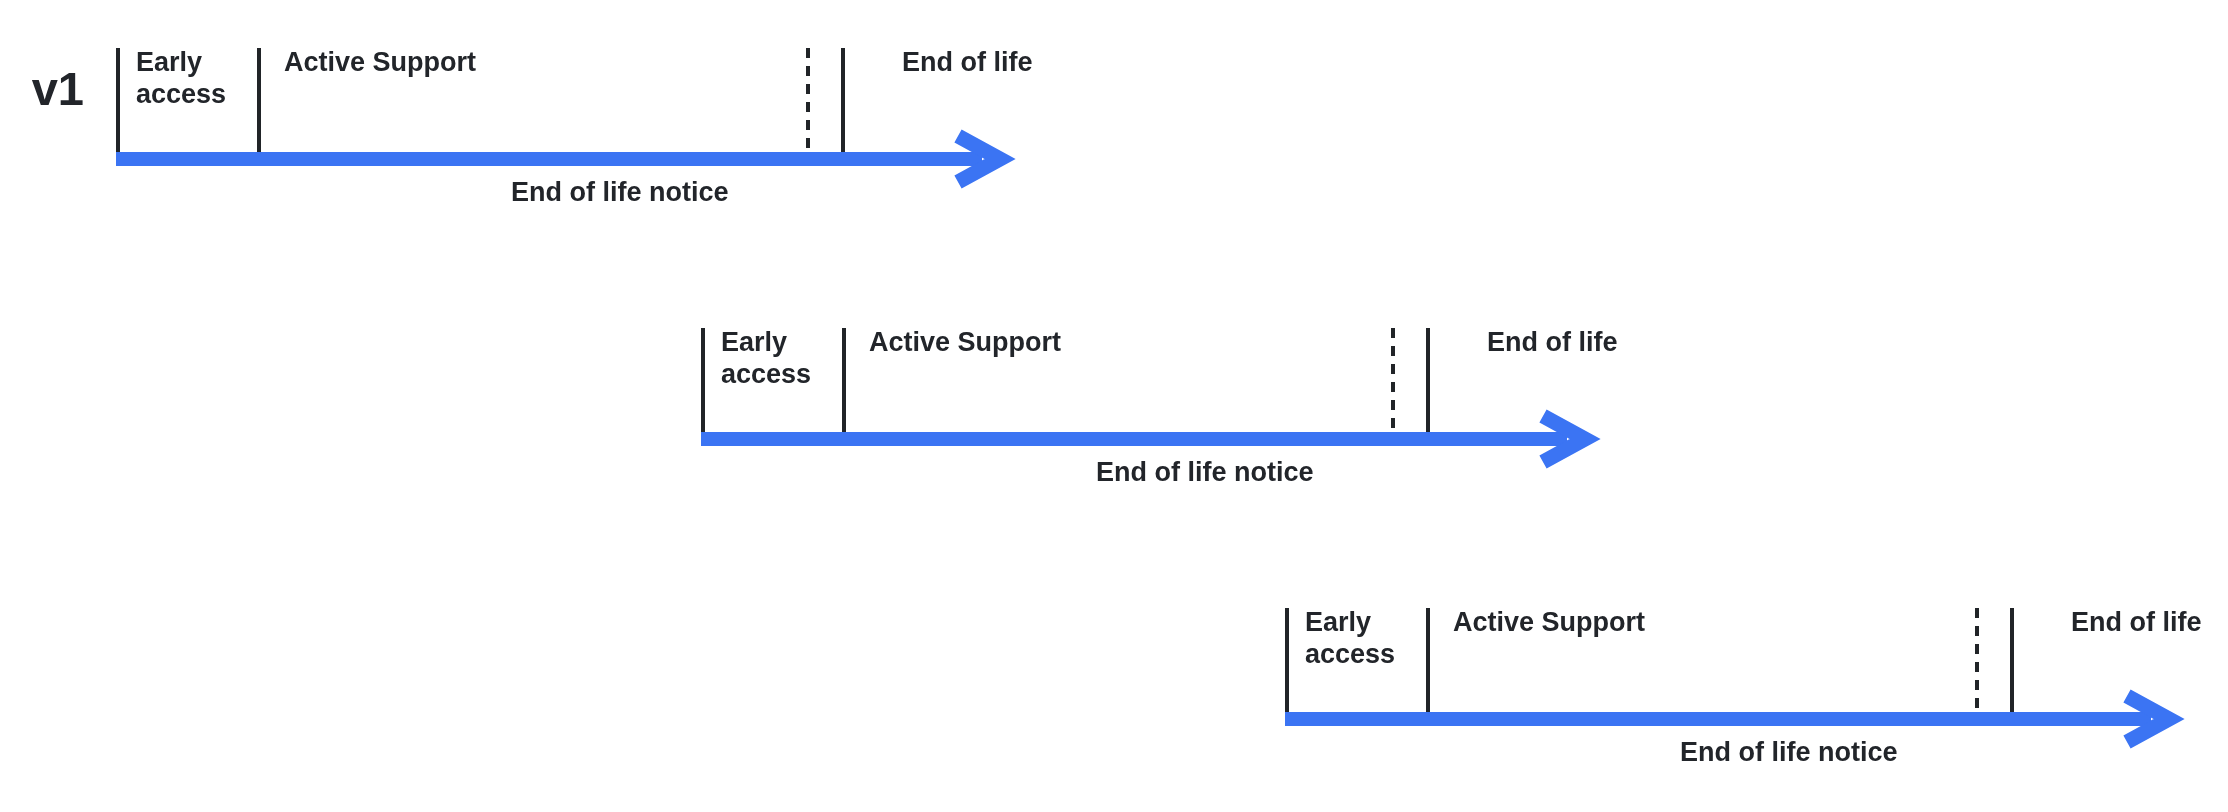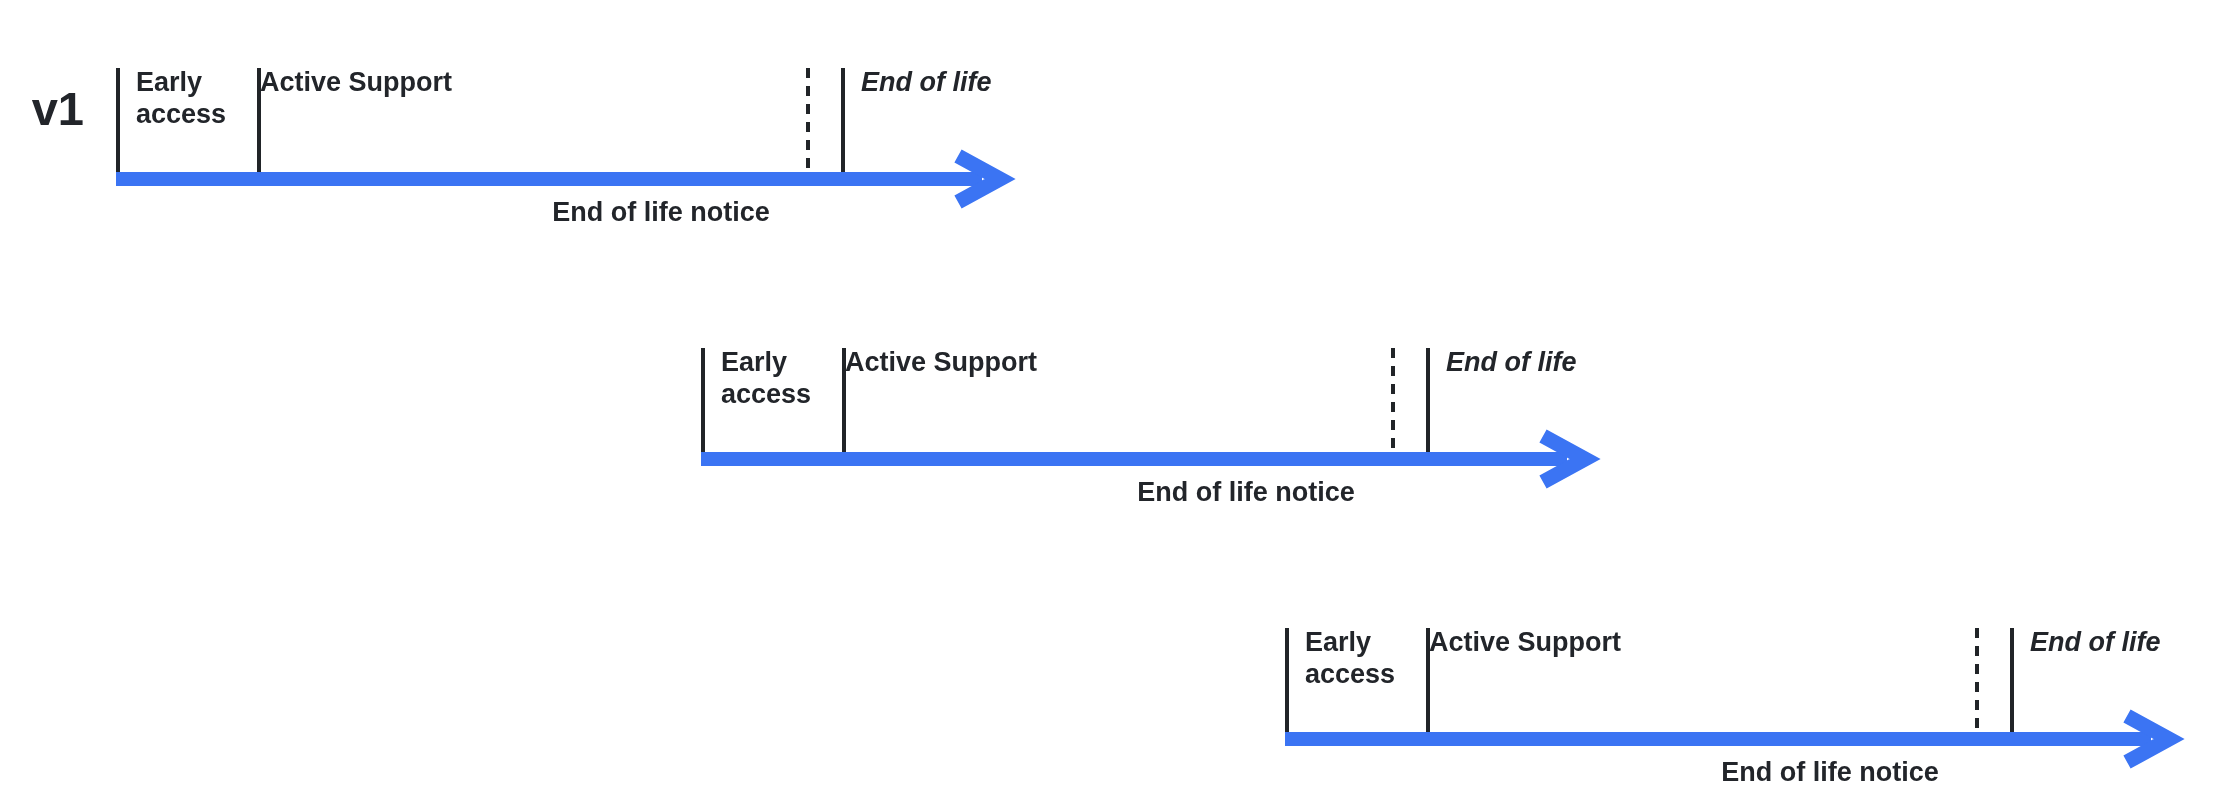--- a/index.html
+++ b/index.html
@@ -13,21 +13,20 @@
     position: relative;
     overflow: hidden;
     font-family: "Liberation Sans", sans-serif;
     color: #22252a;
   }
 
   .timeline-row {
     position: absolute;
     width: 1120px;
     height: 200px;
-    margin-top: 20px;
   }
   .row-1 { left: 116px; top: 48px; }
   .row-2 { left: 701px; top: 328px; }
   .row-3 { left: 1285px; top: 608px; }
 
   .version-label {
     position: absolute;
     left: -190px;
     top: 17px;
     width: 158px;
@@ -64,29 +63,29 @@
 
   .seg-label {
     position: absolute;
     font-size: 27px;
     line-height: 32px;
     font-weight: 700;
     color: #22252a;
     white-space: pre-line;
   }
   .label-early   { left: 20px;  top: -2px; width: 108px; }
-  .label-active  { left: 144px; top: -2px; width: 440px; white-space: nowrap; }
-  .label-eol     { left: 745px; top: -2px; width: 320px; white-space: nowrap; font-style: italic; }
+  .label-active  { left: 168px; top: -2px; width: 440px; white-space: nowrap; }
+  .label-eol     { left: 786px; top: -2px; width: 320px; white-space: nowrap; }
 
   .label-notice {
     position: absolute;
     left: 395px;
     top: 128px;
     width: 300px;
-    text-align: center;
+    text-align: left;
     font-size: 27px;
     line-height: 32px;
     font-weight: 700;
     color: #22252a;
     white-space: nowrap;
   }
 
   .arrow-svg {
     position: absolute;
     left: 0;

